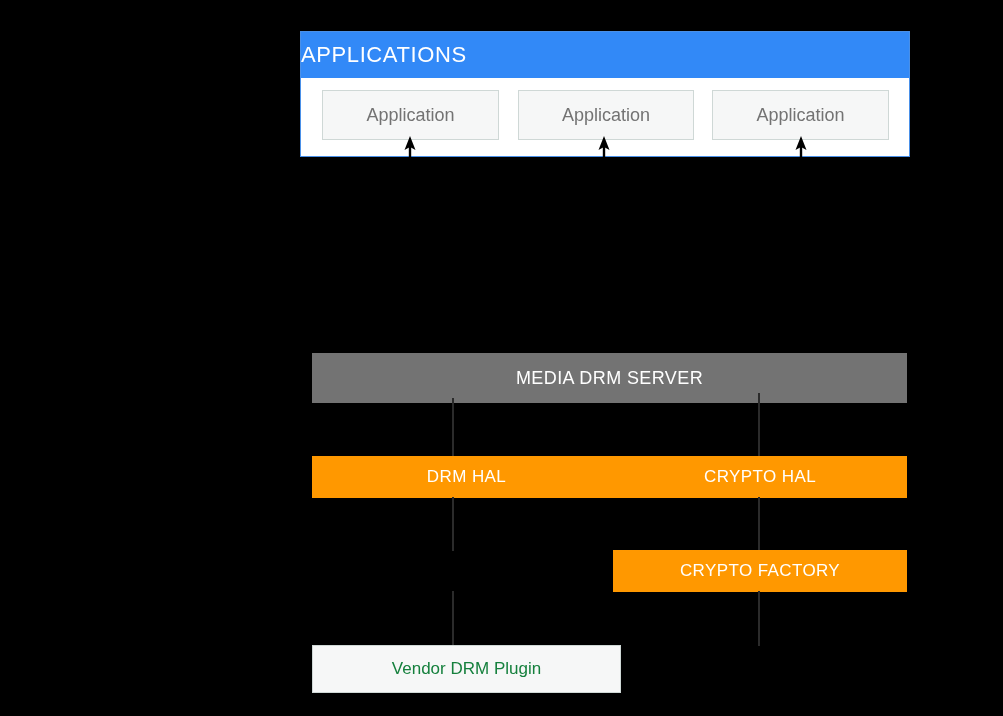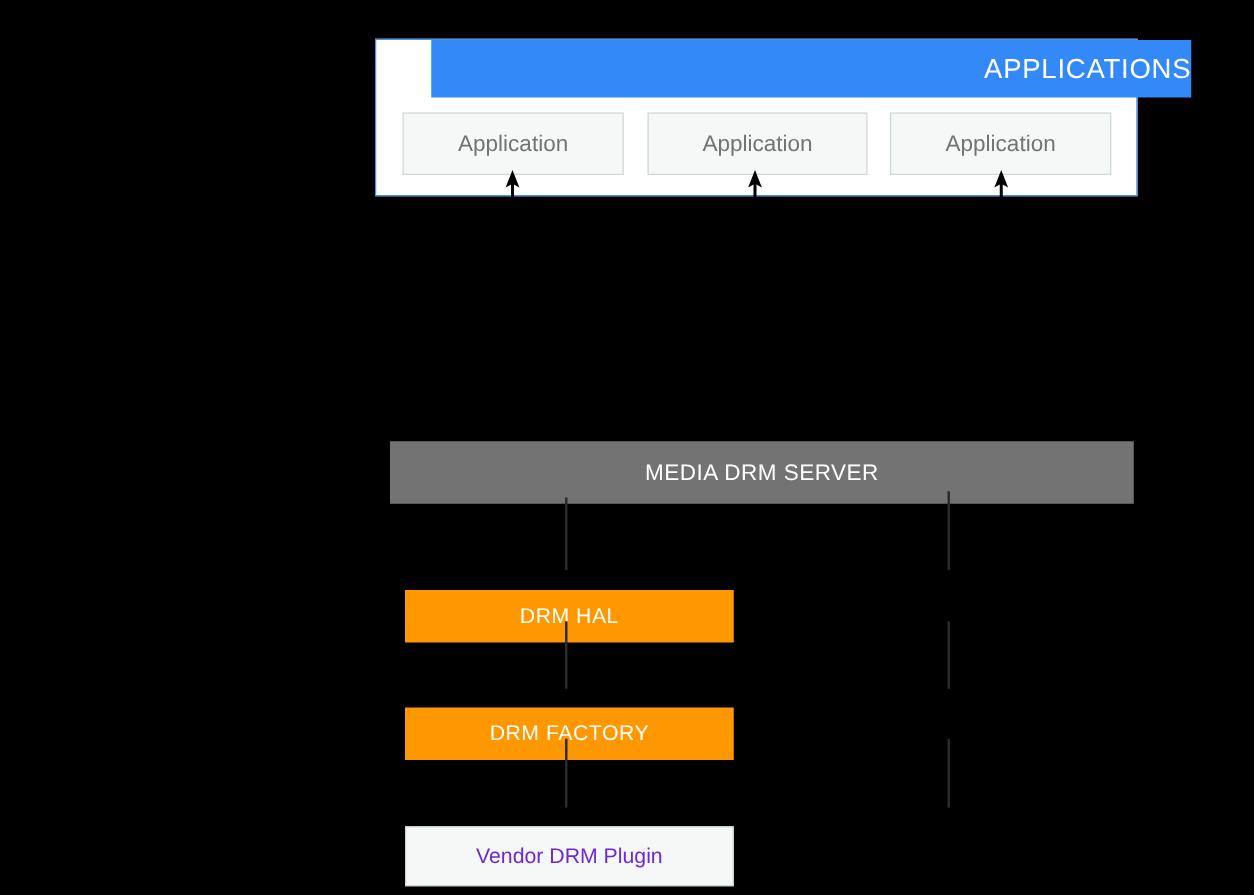--- a/index.html
+++ b/index.html
@@ -25,21 +25,21 @@
   .apps-panel {
     left: 300px; top: 31px;
     width: 610px; height: 126px;
     background: #ffffff;
     border: 1px solid #4a90e8;
   }
   .apps-header {
     left: 0; top: 0;
     width: 608px; height: 46px;
     background: #3289f7;
-    display: flex; align-items: center; justify-content: flex-end; margin-left: 44px;
+    display: flex; align-items: center; justify-content: flex-start;
   }
   .apps-header-label {
     color: #ffffff;
     font-size: 22px;
     letter-spacing: 0.6px;
     font-weight: 400;
   }
   .app-box {
     top: 90px;
     height: 50px;
@@ -77,33 +77,33 @@
     display: flex; align-items: center; justify-content: center;
   }
   .orange-label {
     color: #ffffff;
     font-size: 17px;
     letter-spacing: 0.4px;
     font-weight: 400;
   }
   .hal-row { top: 456px; }
   .factory-row { top: 550px; }
-  .col-left  { left: 324px; width: 263px; margin-top: 16px; }
+  .col-left  { left: 312px; width: 309px; }
   .col-right { left: 613px; width: 294px; }
 
   
   .plugin-box {
     top: 645px;
     height: 48px;
     background: #f6f7f7;
     border: 1px solid #cfd8d6;
     display: flex; align-items: center; justify-content: center;
   }
   .plugin-label {
-    color: #6d28d9;
+    color: #15803d;
     font-size: 17px;
     font-weight: 400;
   }
 
   
   .conn-line {
     background: #2b2b2b;
     width: 2px;
   }
   .arrow-svg { overflow: visible; }
@@ -166,26 +166,29 @@
   <div class="abs media-server">
     <span class="media-server-label">MEDIA DRM SERVER</span>
   </div>
 
   <div class="abs conn-line" style="left:452px; top:398px; height:58px;"></div>
   <div class="abs conn-line" style="left:758px; top:393px; height:63px;"></div>
 
   <div class="abs orange-box hal-row col-left">
     <span class="orange-label">DRM HAL</span>
   </div>
+  <div class="abs orange-box hal-row col-right">
+    <span class="orange-label">CRYPTO HAL</span>
+  </div>
 
   <div class="abs conn-line" style="left:452px; top:497px; height:54px;"></div>
   <div class="abs conn-line" style="left:758px; top:497px; height:54px;"></div>
 
-  <div class="abs orange-box factory-row col-left">
-    <span class="orange-label">DRM FACTORY</span>
+  <div class="abs orange-box factory-row col-right">
+    <span class="orange-label">CRYPTO FACTORY</span>
   </div>
 
   <div class="abs conn-line" style="left:452px; top:591px; height:55px;"></div>
   <div class="abs conn-line" style="left:758px; top:591px; height:55px;"></div>
 
   <div class="abs plugin-box col-left">
     <span class="plugin-label">Vendor DRM Plugin</span>
   </div>
 
 </div>

